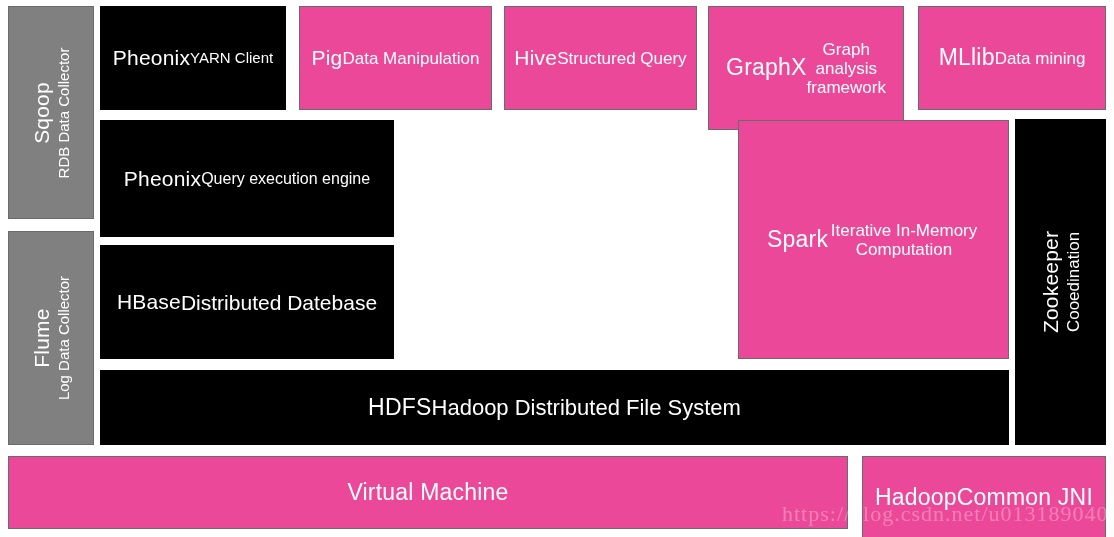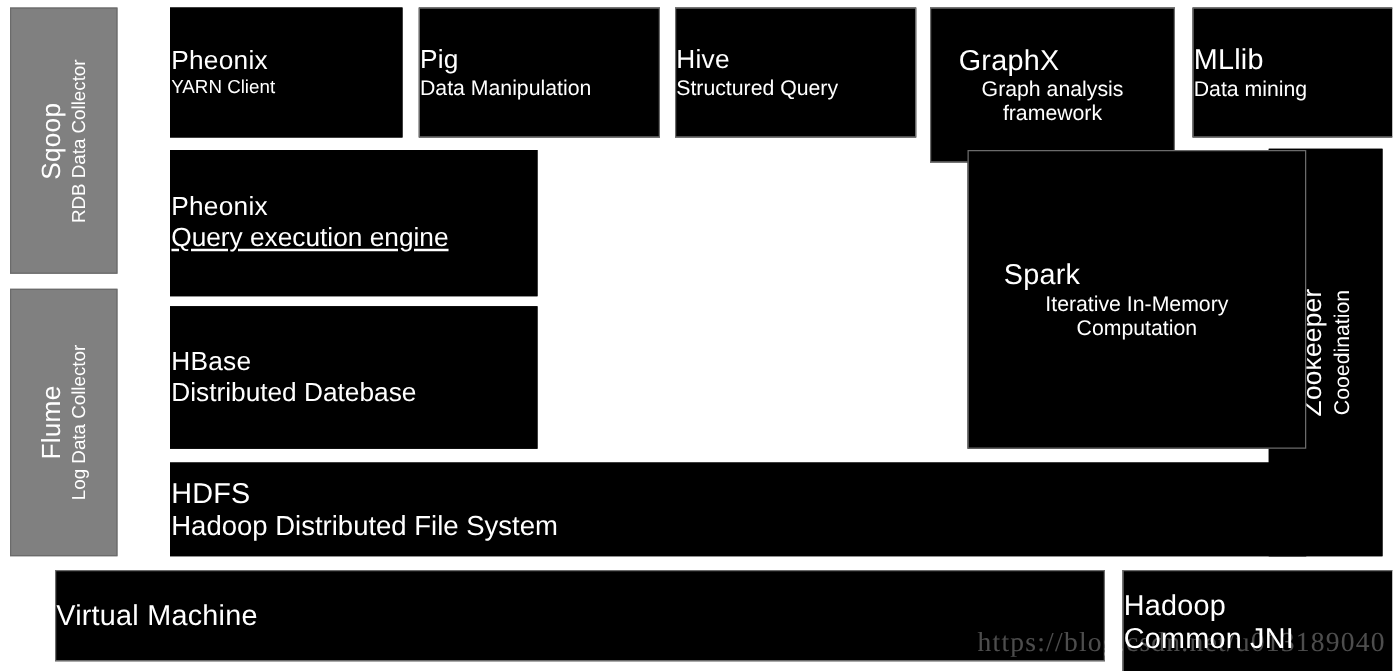--- a/index.html
+++ b/index.html
@@ -12,31 +12,30 @@
     width: 1114px;
     height: 537px;
     background: #ffffff;
     font-family: "Liberation Sans", sans-serif;
     overflow: hidden;
   }
   .box {
     position: absolute;
     box-sizing: border-box;
     display: flex;
-    flex-direction: column;
-    align-items: flex-start;
+    flex-direction: row;
+    align-items: center;
     justify-content: center;
     text-align: center;
     color: #ffffff;
     line-height: 1.12;
     overflow: hidden;
-    margin-left: 36px;
   }
   .box.gray {
-    background: #000000;
+    background: #ec4899;
     border: 1px solid #6b6b6b;
   }
   .box.black {
     background: #000000;
     border: 1px solid #000000;
   }
   .title {
     font-size: 21px;
     font-weight: 400;
     letter-spacing: 0.2px;
@@ -127,21 +126,21 @@
     <div class="subtitle lg" style="white-space:normal;">Graph analysis framework</div>
   </div>
 
   <div class="box gray" style="left:918px; top:6px; width:188px; height:104px;">
     <div class="title lg">MLlib</div>
     <div class="subtitle lg">Data mining</div>
   </div>
 
   <div class="box black" style="left:100px; top:120px; width:294px; height:117px;">
     <div class="title">Pheonix</div>
-    <div class="subtitle" style="font-size:21px;text-decoration:underline;">Query execution engine</div>
+    <div class="subtitle" style="font-size:16px;">Query execution engine</div>
   </div>
 
   <div class="box black" style="left:100px; top:245px; width:294px; height:114px;">
     <div class="title">HBase</div>
     <div class="subtitle" style="font-size:21px;">Distributed Datebase</div>
   </div>
 
 
   <div class="box gray" style="left:738px; top:120px; width:271px; height:239px; padding:16px 28px;">
     <div class="title lg">Spark</div>

